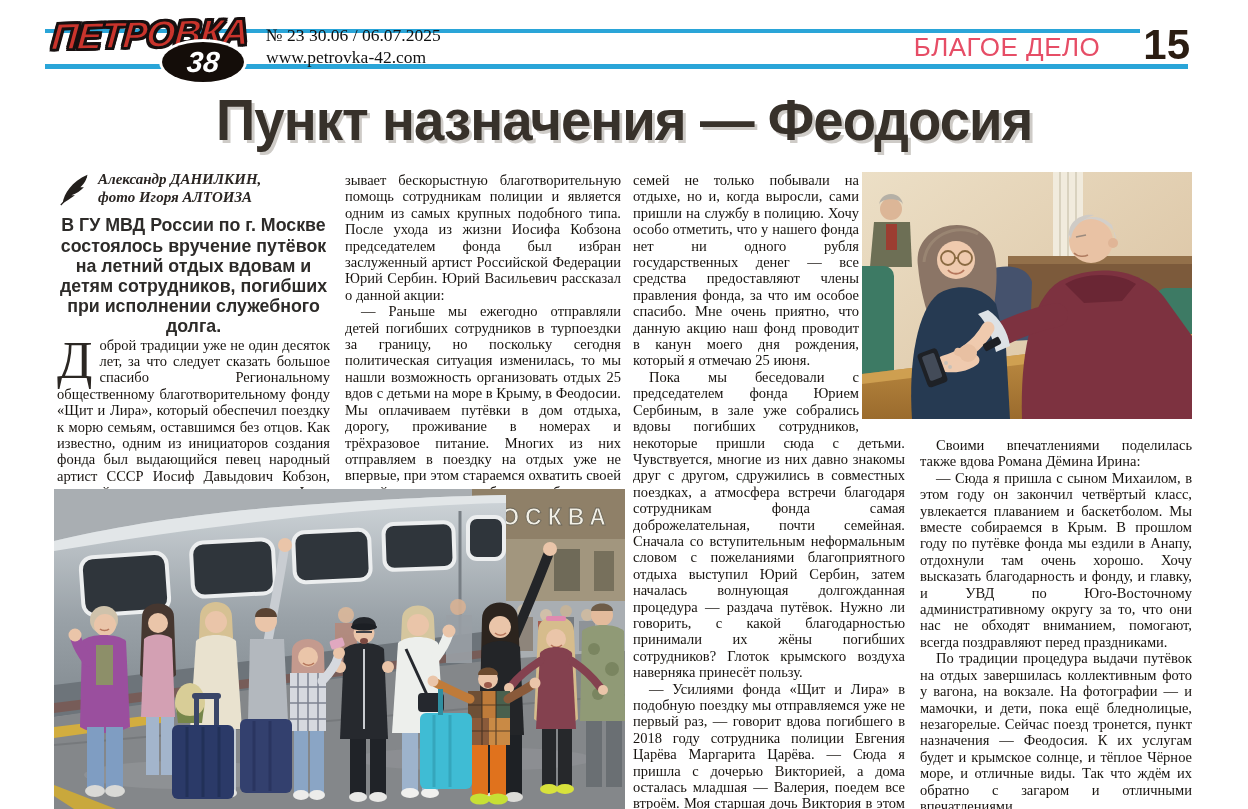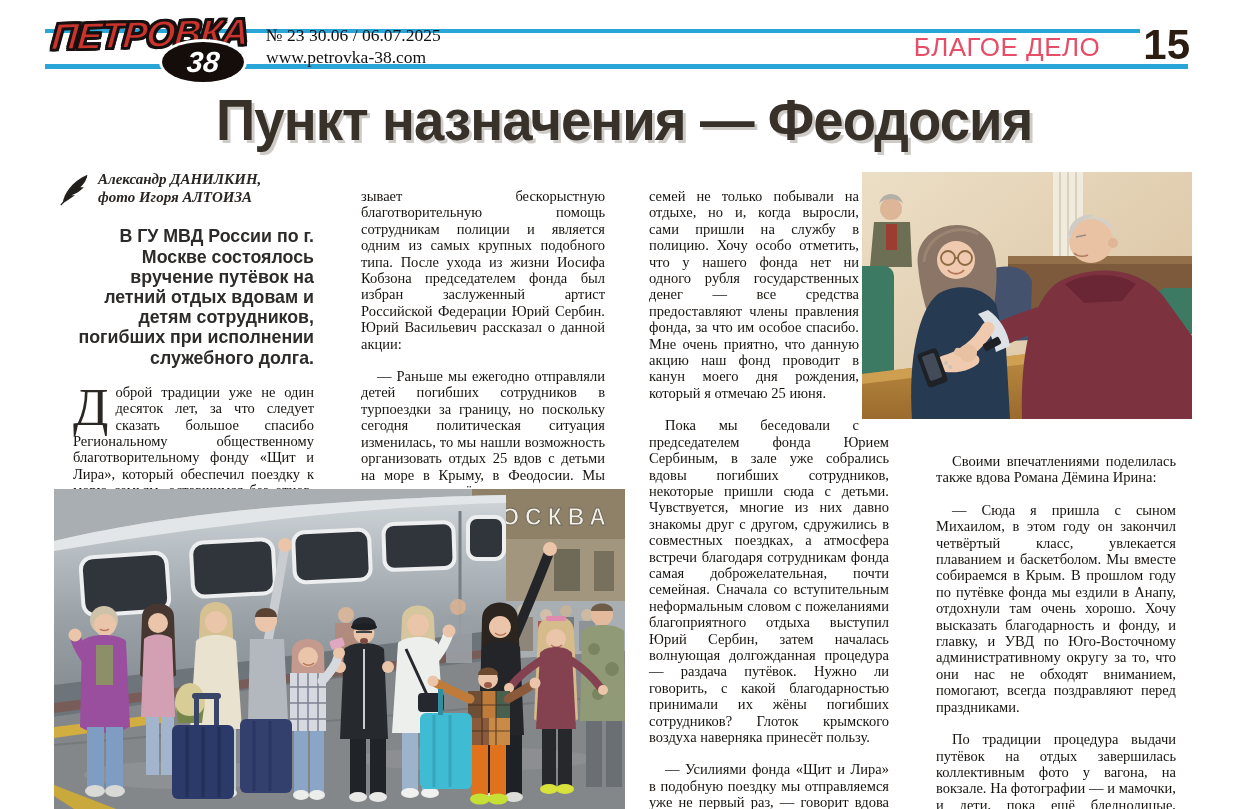--- a/index.html
+++ b/index.html
@@ -50,36 +50,36 @@
     font-family:"Liberation Sans","DejaVu Sans",sans-serif;
     font-weight:bold; font-size:58px; letter-spacing:-1px; color:#37312a;
     text-shadow:3px 3px 0 rgba(125,118,108,0.38);
     white-space:nowrap;
   }
   
   .col {
     position:absolute; font-size:14.5px; line-height:16.4px;
     text-align:justify; hyphens:auto; -webkit-hyphens:auto; color:#17130f;
   }
-  .col p { margin:16px; text-indent:16px; }
+  .col p { margin:0; text-indent:16px; }
   .col p.cont { text-indent:0; }
   #col1 { left:57px;  top:170px; width:273px; }
   #col2 { left:345px; top:172px; width:276px; }
   #col3 { left:633px; top:172px; width:272px; }
   #col4 { left:920px; top:437px; width:272px; }
   .photo1-spacer { float:right; width:46px; height:252px; }
   .byline {
     display:flex; align-items:flex-start; gap:7px; margin:0 0 5px 2px;
     font-style:italic; font-weight:bold; font-size:15px; line-height:1.22; color:#2a2522;
   }
   .byline .feather { flex:0 0 auto; margin-top:2px; }
   .lead {
     font-family:"Liberation Sans","DejaVu Sans",sans-serif;
     font-weight:bold; font-size:17.8px; line-height:20.2px; color:#2d2b29;
-    text-align:right; margin:0 0 11px 0; text-indent:0 !important;
+    text-align:center; margin:0 0 11px 0; text-indent:0 !important;
   }
   .dropcap {
     float:left; font-size:52px; line-height:42px; padding:3px 7px 0 0;
     color:#2b2723; font-family:"Liberation Serif","DejaVu Serif",serif;
   }
   
   .photo { position:absolute; overflow:hidden; z-index:4; background:#cfc8bc; }
   #photo1 { left:862px; top:172px; width:330px; height:247px; }
   #photo2 { left:54px;  top:489px; width:571px; height:320px; }
   .photo svg { display:block; width:100%; height:100%; }
@@ -94,21 +94,21 @@
 
   <div class="logo">
     <div class="logo-word">ПЕТРОВКА</div>
     <div class="logo-badge">
       <span>38</span>
     </div>
   </div>
 
   <div class="issue-info">
     <div>№ 23  30.06 / 06.07.2025</div>
-    <div>www.petrovka-38.com</div>
+    <div>www.petrovka-42.com</div>
   </div>
 
   <div class="section-area">
     <span class="section-label">БЛАГОЕ ДЕЛО</span>
     <span class="page-number">15</span>
   </div>
 
   <div class="headline-wrap">
     <span class="headline">Пункт назначения — Феодосия</span>
   </div>

